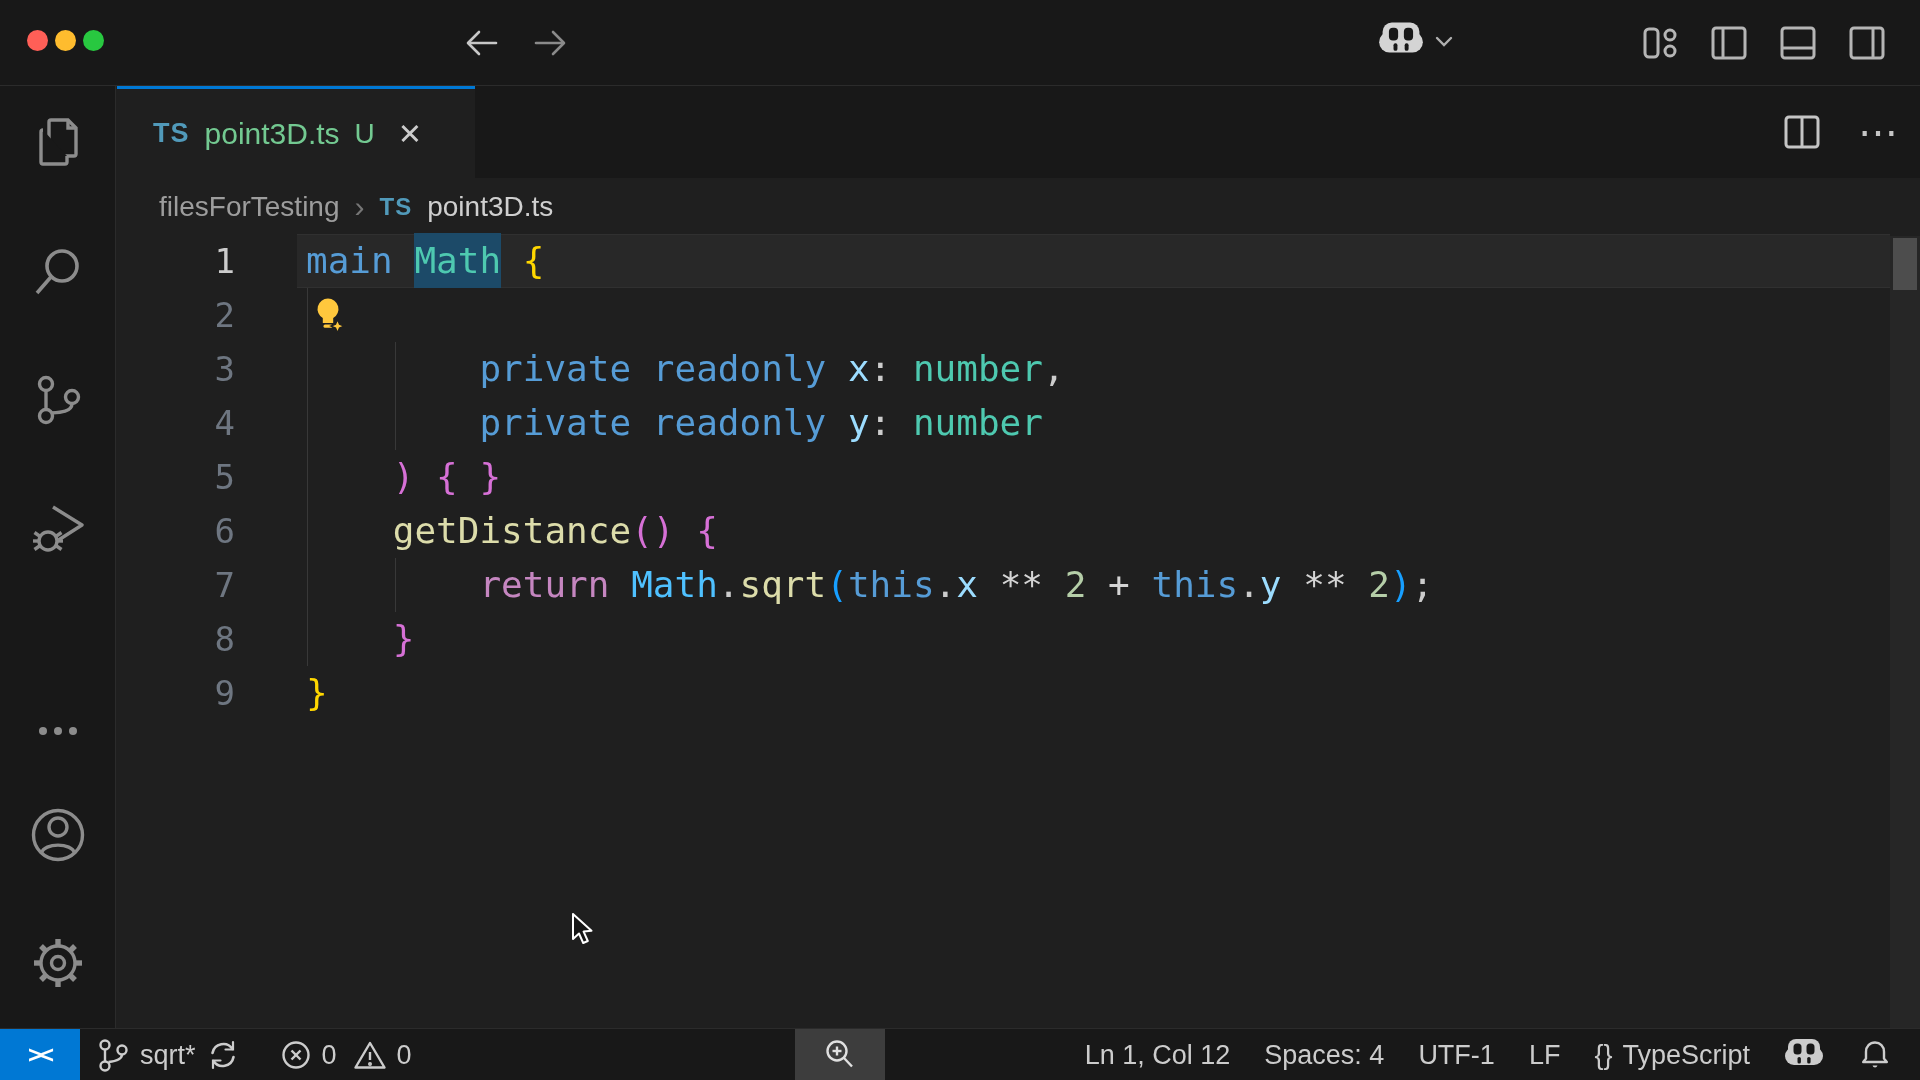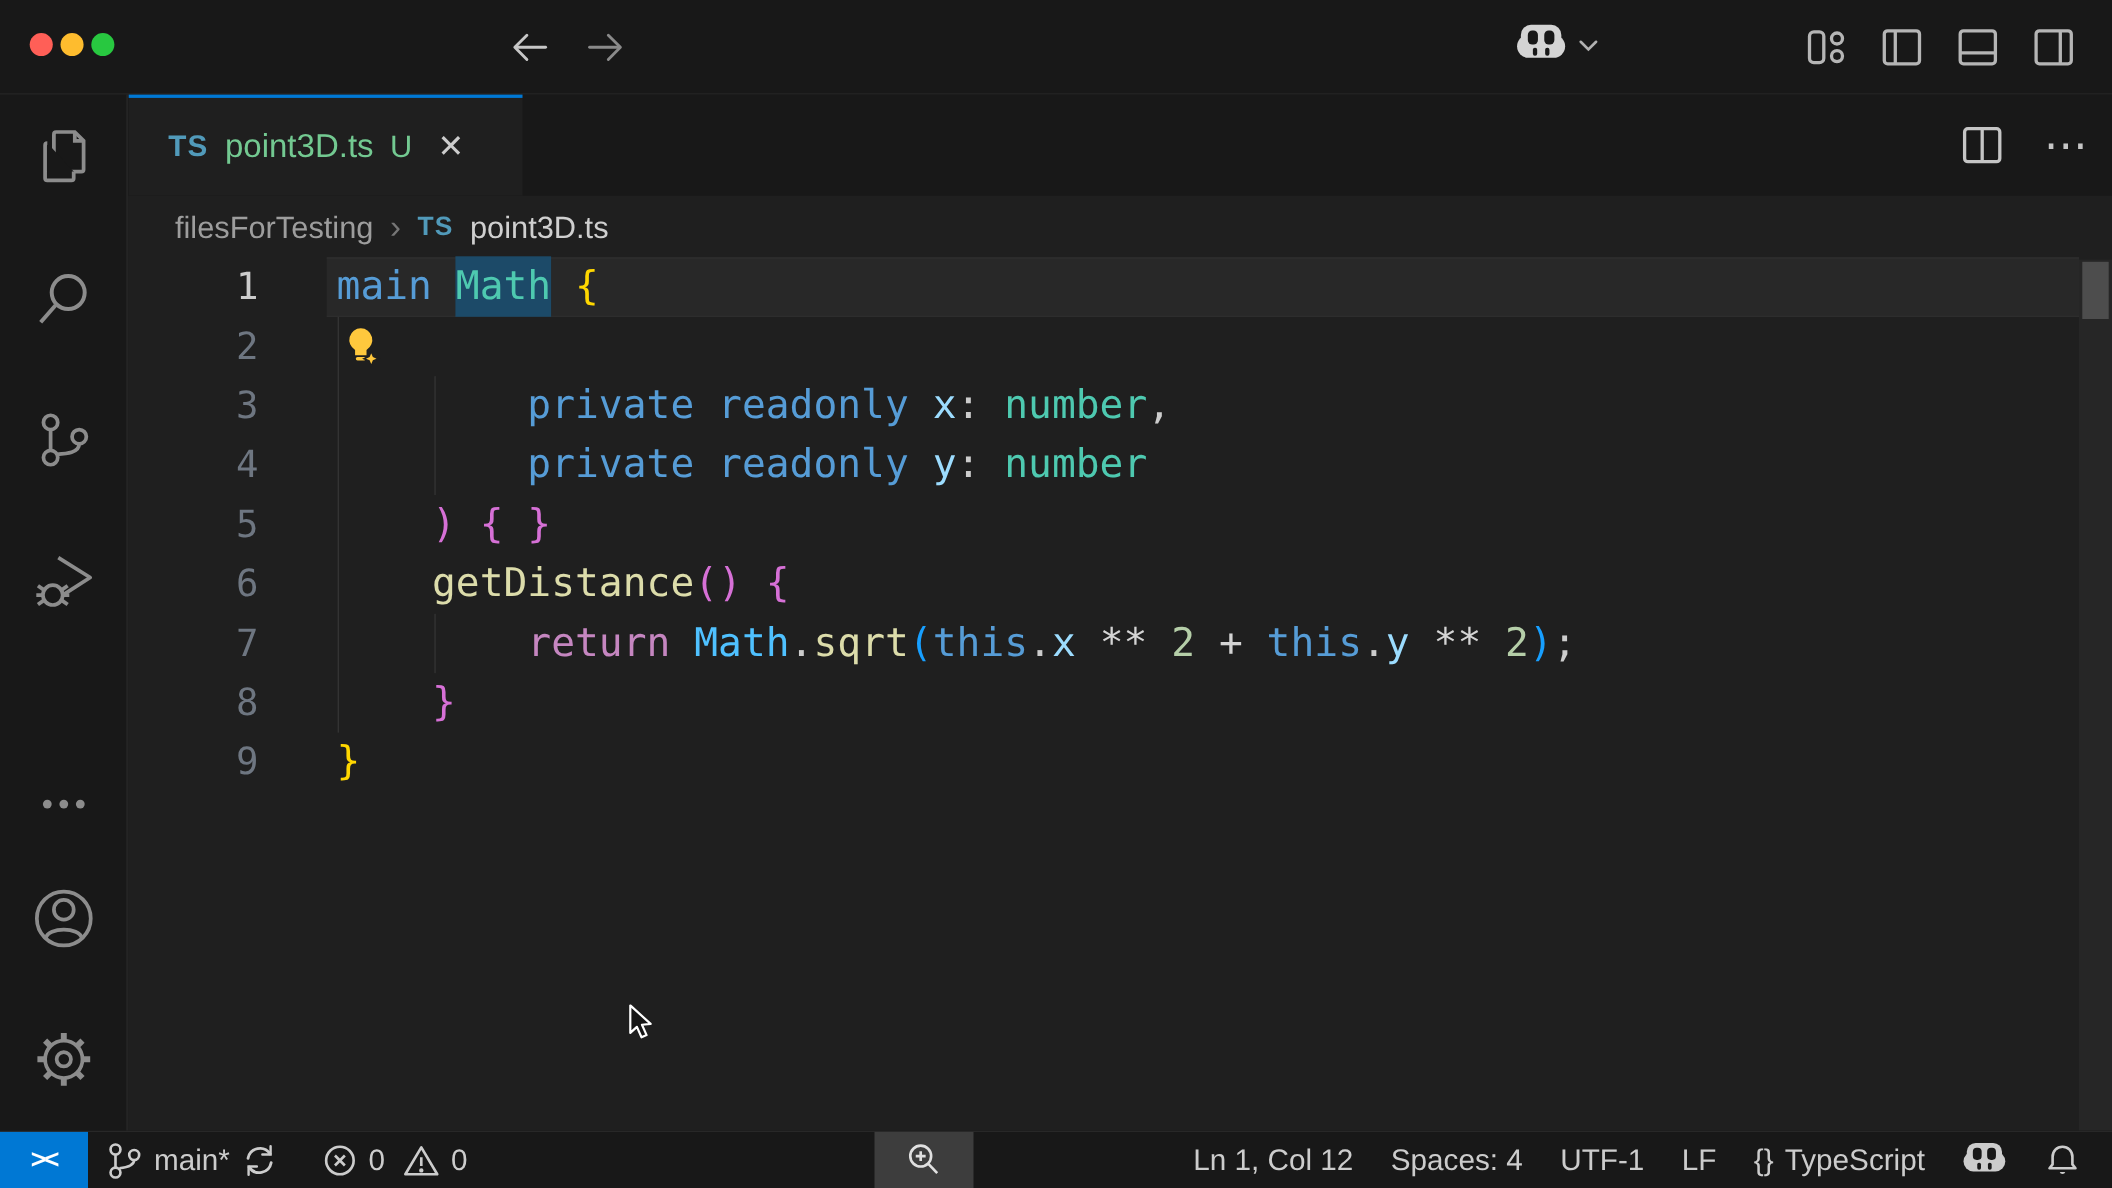--- a/index.html
+++ b/index.html
@@ -326,21 +326,21 @@
       <div class="sb-item" style="margin-right:40px">
         <span>
           <svg width="34" height="36" viewBox="0 0 34 36" fill="none" stroke="#cccccc" stroke-width="2.4">
             <circle cx="9" cy="8" r="4.5"></circle>
               <circle cx="9" cy="29" r="4.5"></circle>
               <circle cx="26" cy="13" r="4.5"></circle>
             <path d="M9 12.5 V24.5"></path>
               <path d="M26 17.5 C26 23 17 24.5 12.5 25"></path>
           </svg>
         </span>
-        <span>main*</span>
+        <span>sqrt*</span>
         <span>
           <svg width="34" height="34" viewBox="0 0 34 34" fill="none" stroke="#cccccc" stroke-width="2.6" stroke-linecap="round">
             <path d="M6.5 15 a11 11 0 0 1 20 -4"></path>
               <path d="M27 4 v7.5 h-7.5" stroke-width="2.2"></path>
             <path d="M27.5 19 a11 11 0 0 1 -20 4"></path>
               <path d="M7 30 v-7.5 h7.5" stroke-width="2.2"></path>
           </svg>
         </span>
       </div>
       <div class="sb-item">

